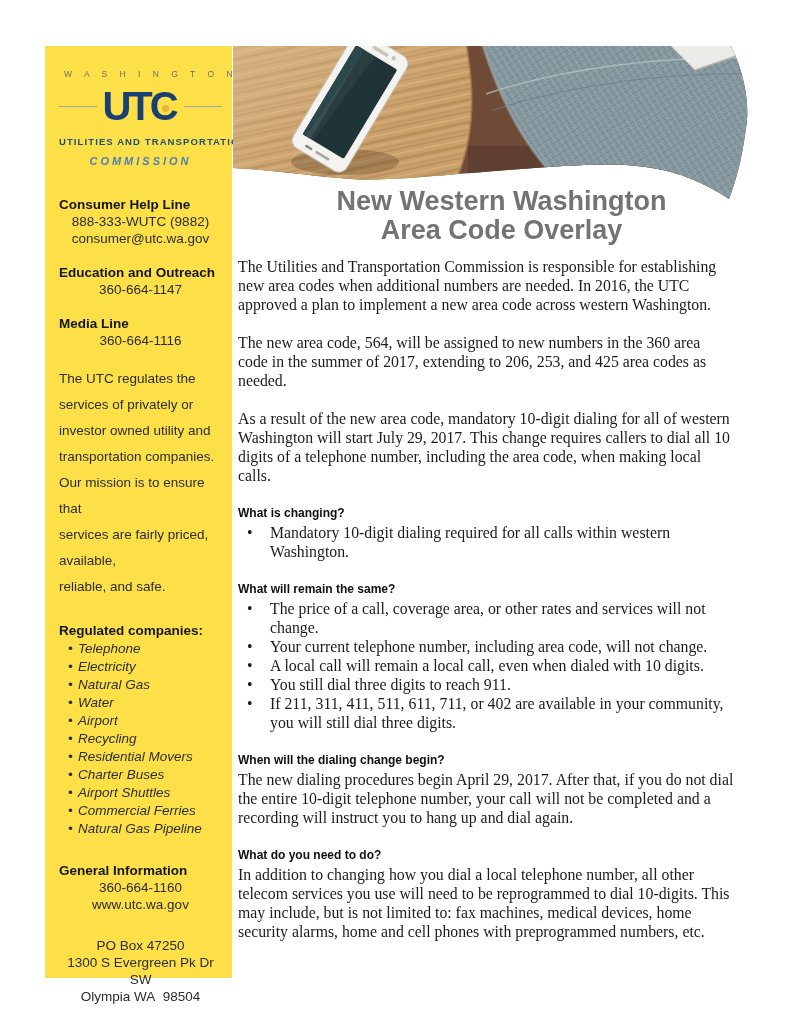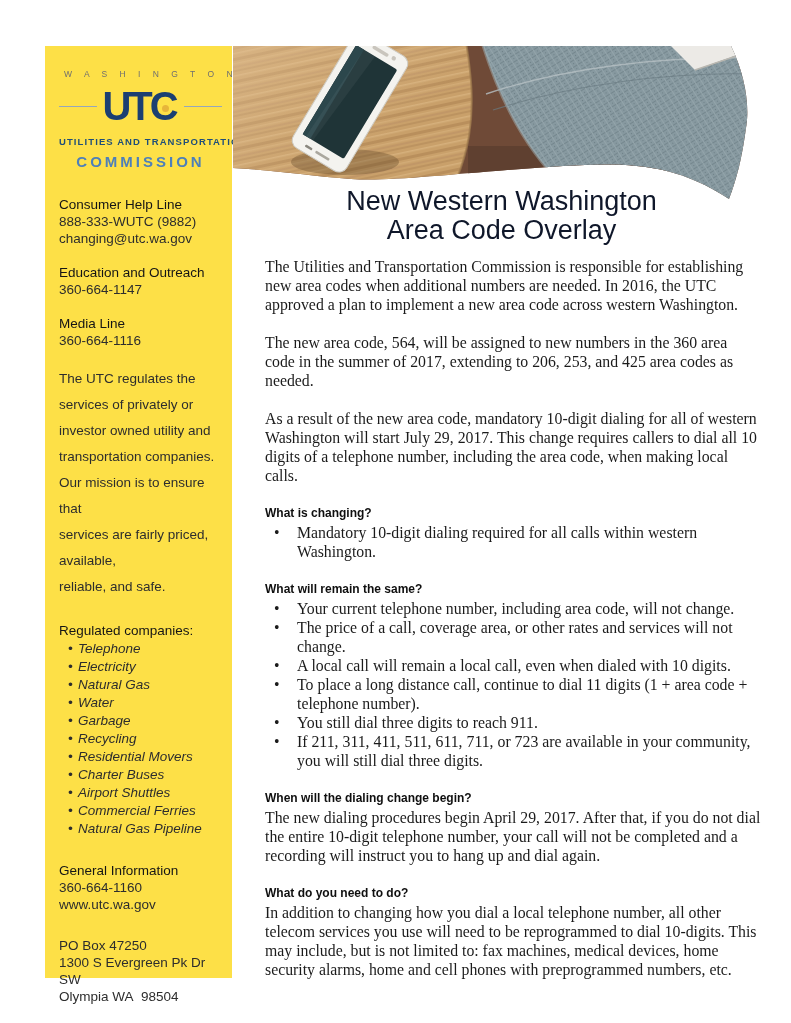--- a/index.html
+++ b/index.html
@@ -24,43 +24,43 @@
   .logo-line { height:1px; background:#95a7bb; flex:1; }
   .logo-acronym {
     font-size:40px; font-weight:bold; color:#1b3f72; letter-spacing:-3px;
     line-height:40px; padding-right:3px;
   }
   .logo-dot {
     position:absolute; width:7px; height:7px; border-radius:50%;
     background:#e7b53a; right:53px; top:20px;
   }
   .logo-org1 { font-size:9.5px; font-weight:bold; color:#1f4e79; letter-spacing:1.1px; margin-top:6px; white-space:nowrap; }
-  .logo-org2 { font-size:15px; font-weight:bold; color:#4d7fba; letter-spacing:3px; margin-top:3px; }
+  .logo-org2 { font-size:11px; font-weight:bold; color:#4d7fba; letter-spacing:3px; margin-top:3px;font-style:italic; }
 
   .side-sec { margin-bottom:17px; }
-  .side-head { font-weight:normal; color:#151515; font-size:13.5px; }
-  .side-line { color:#2d2d2d; }
+  .side-head { font-weight:bold; color:#151515; font-size:13.5px; }
+  .side-line { color:#2d2d2d;text-align:center; }
   .side-mission { margin:15px 0 22px 0; white-space:pre-line; line-height:26px; }
   .side-list { list-style:none; margin-top:1px; padding-left:9px; line-height:18px; }
   .side-list li { position:relative; padding-left:10px;font-style:italic; }
   .side-list li::before { content:"•"; position:absolute; left:0; }
   .side-general { margin-bottom:24px; }
 
   
   .hero { position:absolute; left:233px; top:46px; width:518px; height:170px; }
 
   
   .title {
     position:absolute; left:253px; top:187px; width:497px; text-align:center;
-    font-weight:normal; font-size:27px; line-height:29px; color:#0f172a;
+    font-weight:bold; font-size:27px; line-height:29px; color:#737373;
   }
 
   
   .content {
-    position:absolute; left:265px; top:257px; width:496px;
+    position:absolute; left:238px; top:257px; width:496px;
     font-family:"Liberation Serif", serif; font-size:15.8px; line-height:19px; color:#1b1b1b;
   }
   .content p { margin:0 0 19px 0; }
   .section-head {
     font-family:"Liberation Sans", sans-serif; font-weight:bold;
     font-size:12px; color:#0f0f0f; line-height:19px;
   }
   ul.bullets { list-style:none; margin:0 0 19px 0; padding:0; }
   ul.bullets li { position:relative; padding-left:32px; }
   ul.bullets li::before { content:"•"; position:absolute; left:9px; }
@@ -77,21 +77,21 @@
       <div class="logo-line"></div>
       <div class="logo-dot"></div>
     </div>
     <div class="logo-org1">UTILITIES AND TRANSPORTATION</div>
     <div class="logo-org2">COMMISSION</div>
   </div>
 
   <div class="side-sec">
     <div class="side-head">Consumer Help Line</div>
     <div class="side-line">888-333-WUTC (9882)</div>
-    <div class="side-line">changing@utc.wa.gov</div>
+    <div class="side-line">consumer@utc.wa.gov</div>
   </div>
 
   <div class="side-sec">
     <div class="side-head">Education and Outreach</div>
     <div class="side-line">360-664-1147</div>
   </div>
 
   <div class="side-sec">
     <div class="side-head">Media Line</div>
     <div class="side-line">360-664-1116</div>
@@ -106,21 +106,21 @@
 available,
 reliable, and safe.</div>
 
   <div class="side-sec">
     <div class="side-head">Regulated companies:</div>
     <ul class="side-list">
       <li>Telephone</li>
       <li>Electricity</li>
       <li>Natural Gas</li>
       <li>Water</li>
-      <li>Garbage</li>
+      <li>Airport</li>
       <li>Recycling</li>
       <li>Residential Movers</li>
       <li>Charter Buses</li>
       <li>Airport Shuttles</li>
       <li>Commercial Ferries</li>
       <li>Natural Gas Pipeline</li>
     </ul>
   </div>
 
   <div class="side-sec side-general" style="margin-top:24px;">
@@ -207,26 +207,25 @@
   <p>The new area code, 564, will be assigned to new numbers in the 360 area code in the summer of 2017, extending to 206, 253, and 425 area codes as needed.</p>
   <p>As a result of the new area code, mandatory 10-digit dialing for all of western Washington will start July 29, 2017. This change requires callers to dial all 10 digits of a telephone number, including the area code, when making local calls.</p>
 
   <div class="section-head">What is changing?</div>
   <ul class="bullets">
     <li>Mandatory 10-digit dialing required for all calls within western Washington.</li>
   </ul>
 
   <div class="section-head">What will remain the same?</div>
   <ul class="bullets">
+    <li>The price of a call, coverage area, or other rates and services will not change.</li>
     <li>Your current telephone number, including area code, will not change.</li>
-    <li>The price of a call, coverage area, or other rates and services will not change.</li>
     <li>A local call will remain a local call, even when dialed with 10 digits.</li>
-    <li>To place a long distance call, continue to dial 11 digits (1 + area code + telephone number).</li>
     <li>You still dial three digits to reach 911.</li>
-    <li>If 211, 311, 411, 511, 611, 711, or 723 are available in your community, you will still dial three digits.</li>
+    <li>If 211, 311, 411, 511, 611, 711, or 402 are available in your community, you will still dial three digits.</li>
   </ul>
 
   <div class="section-head">When will the dialing change begin?</div>
   <p>The new dialing procedures begin April 29, 2017. After that, if you do not dial the entire 10-digit telephone number, your call will not be completed and a recording will instruct you to hang up and dial again.</p>
 
   <div class="section-head">What do you need to do?</div>
   <p>In addition to changing how you dial a local telephone number, all other telecom services you use will need to be reprogrammed to dial 10-digits. This may include, but is not limited to: fax machines, medical devices, home security alarms, home and cell phones with preprogrammed numbers, etc.</p>
 </div>
 
 </body></html>

